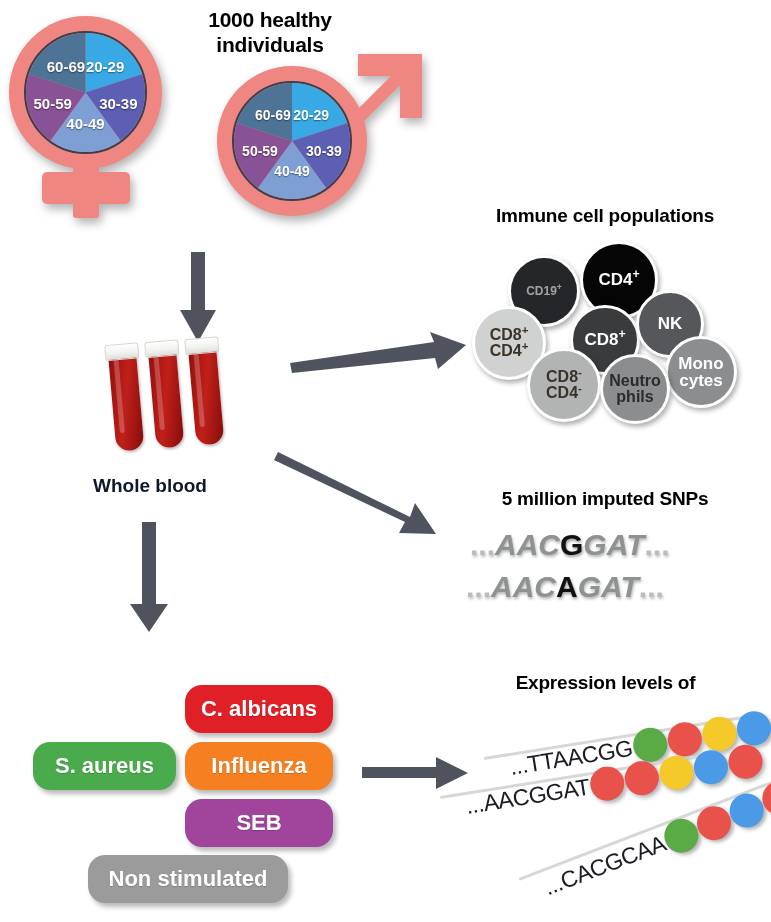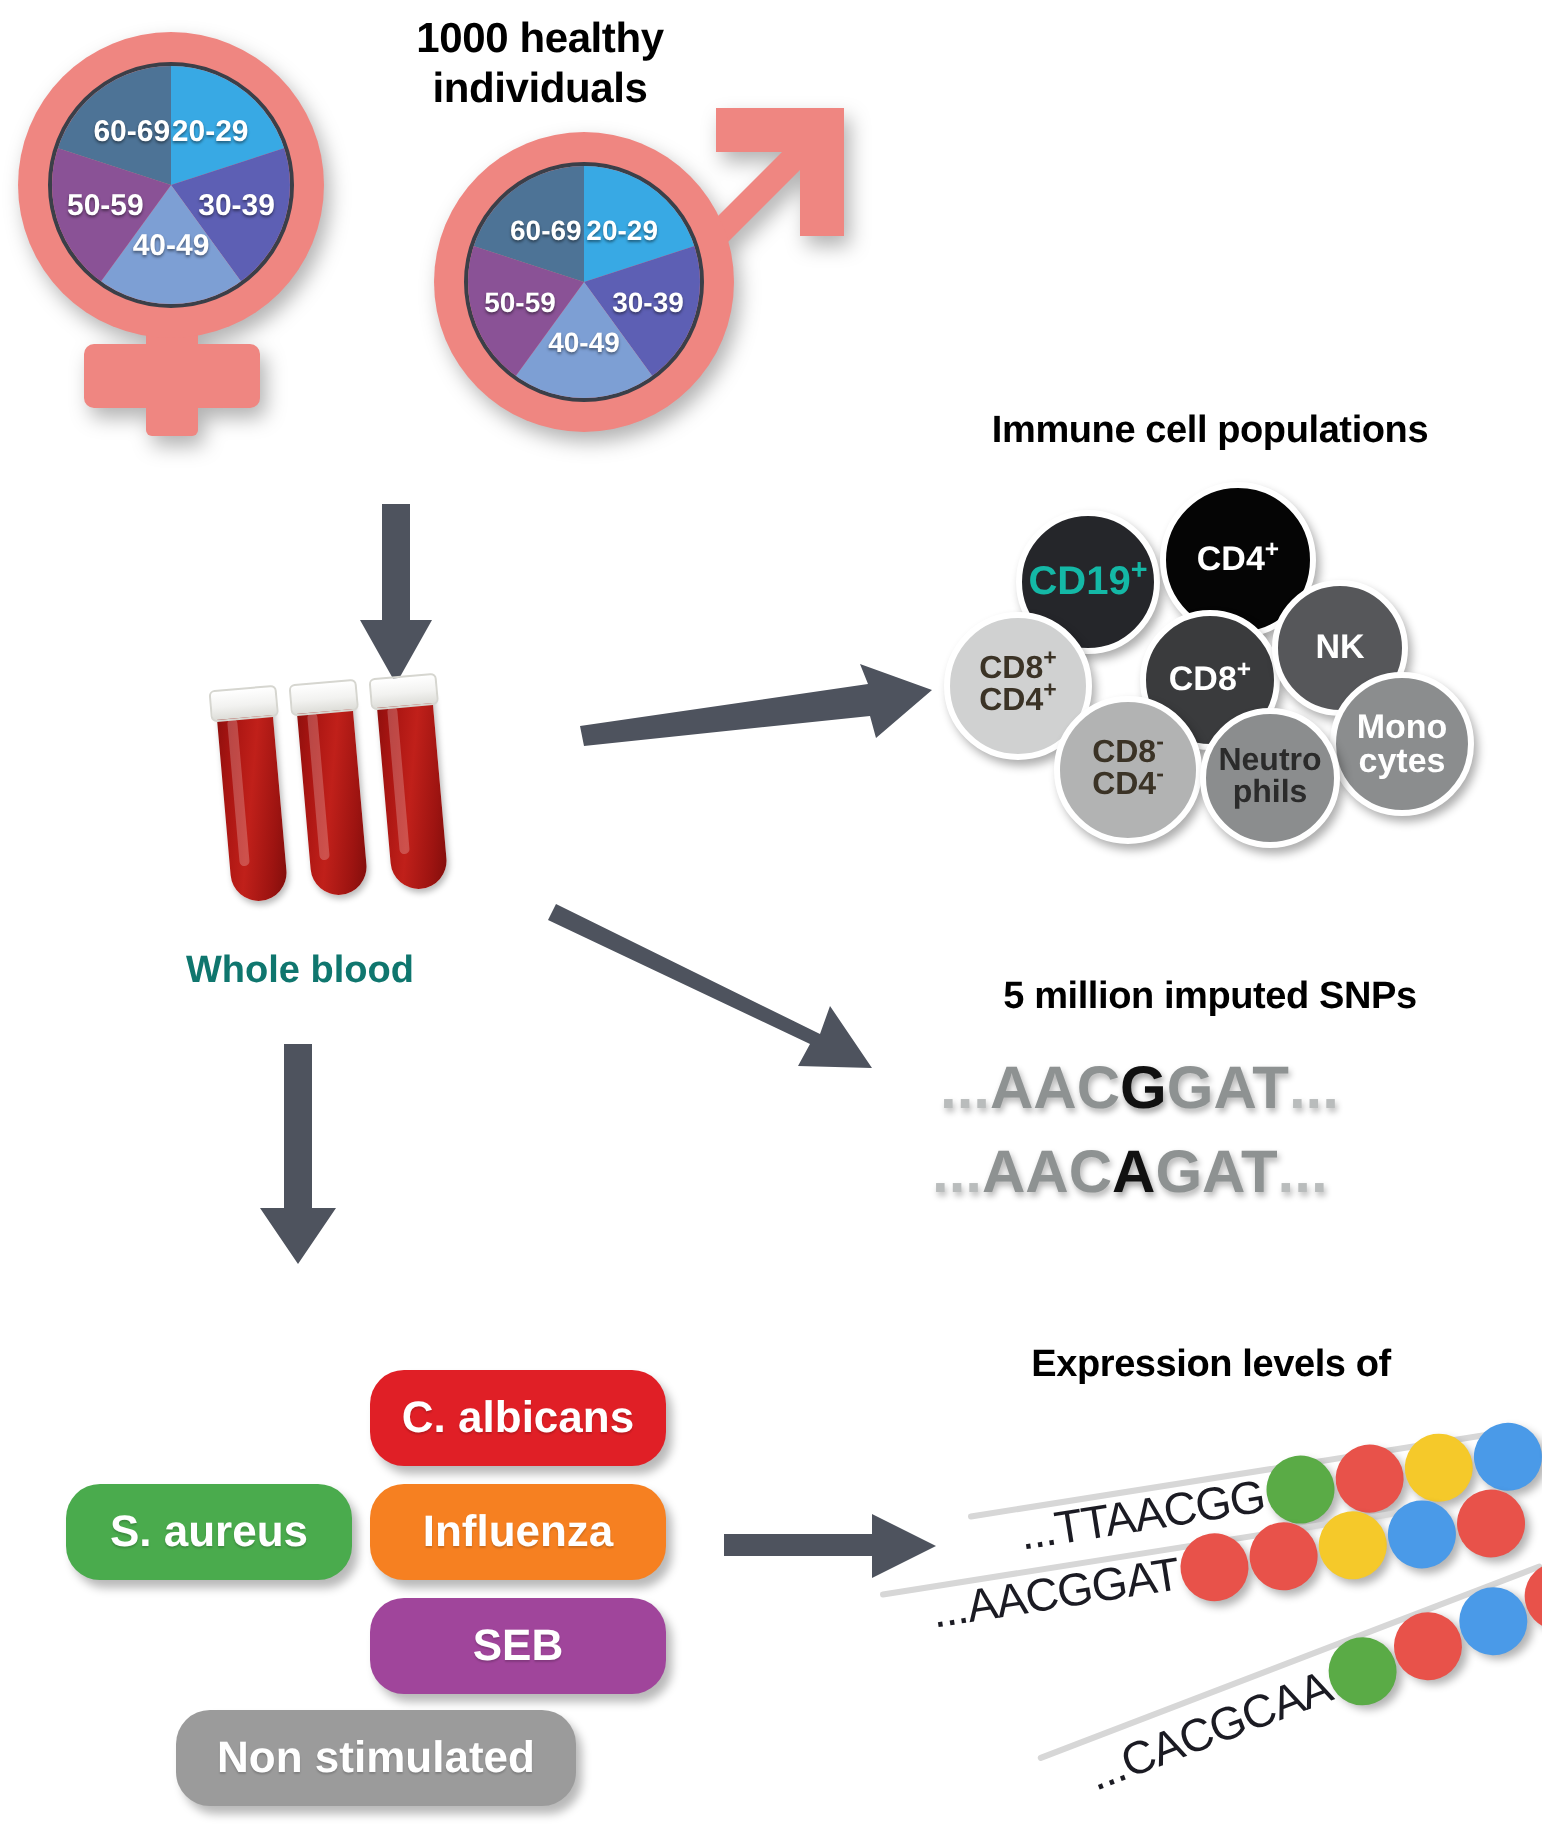--- a/index.html
+++ b/index.html
@@ -107,21 +107,21 @@
     position: absolute;
     left: 5px; top: 6px;
     width: 5px; height: 74px;
     border-radius: 3px;
     background: rgba(255,255,255,0.22);
   }
   .blood-label {
     position: absolute;
     font-weight: bold;
     font-size: 19px;
-    color: #0f766e;
+    color: #0f172a;
     white-space: nowrap;
   }
 
   
   .cell {
     position: absolute;
     border-radius: 50%;
     border: 3px solid #ffffff;
     box-sizing: border-box;
     display: flex;
@@ -143,21 +143,21 @@
     position: absolute;
     font-family: "Liberation Sans", sans-serif;
     font-size: 30px;
     font-weight: bold;
     letter-spacing: 0px;
     white-space: nowrap;
     display: flex;
     align-items: baseline;
   }
   .snp-faint { color: #b9bcbc; text-shadow: 1px 2px 3px rgba(0,0,0,0.28); }
-  .snp-mid   { color: #8e9292; text-shadow: 1px 2px 3px rgba(0,0,0,0.30); }
+  .snp-mid   { color: #8e9292; text-shadow: 1px 2px 3px rgba(0,0,0,0.30); font-style: italic; }
   .snp-hi    { color: #111111; text-shadow: 1px 2px 3px rgba(0,0,0,0.40); }
 
   
   .stim {
     position: absolute;
     border-radius: 17px;
     display: flex;
     align-items: center;
     justify-content: center;
     color: #ffffff;
@@ -279,21 +279,21 @@
   <svg class="arrow-svg" style="left:276px;top:448px;" width="180" height="90" viewBox="0 0 180 90">
     <path d="M 2 4 L 134 69 L 139 55 L 160 86 L 123 85 L 129 74 L -2 12 Z" fill="#4e535e"></path>
   </svg>
 
   <svg class="arrow-svg" style="left:128px;top:522px;" width="44" height="112" viewBox="0 0 44 112">
     <path d="M 14 0 L 28 0 L 28 82 L 40 82 L 21 110 L 2 82 L 14 82 Z" fill="#4e535e"></path>
   </svg>
 
   <div class="abs heading" id="title-immune">Immune cell populations</div>
   <div class="abs" id="immune-cells" style="left:0;top:0;width:771px;height:430px;">
-      <div class="cell" style="left: 508px; top: 255px; width: 72px; height: 72px; background: rgb(37, 38, 42); color: #14b8a6; font-size: 20px;">
+      <div class="cell" style="left: 508px; top: 255px; width: 72px; height: 72px; background: rgb(37, 38, 42); color: #a3a3a3; font-size: 12px;">
         <div>CD19<sup>+</sup></div>
       </div>
       <div class="cell" style="left: 580px; top: 241px; width: 78px; height: 78px; background: rgb(5, 5, 5); color: rgb(255, 255, 255); font-size: 17px;">
         <div>CD4<sup>+</sup></div>
       </div>
       <div class="cell" style="left: 472px; top: 306px; width: 74px; height: 74px; background: rgb(208, 209, 209); color: rgb(59, 51, 38); font-size: 16px;">
         <div>
           <div>CD8<sup>+</sup></div>
           <div>CD4<sup>+</sup></div>
         </div>

